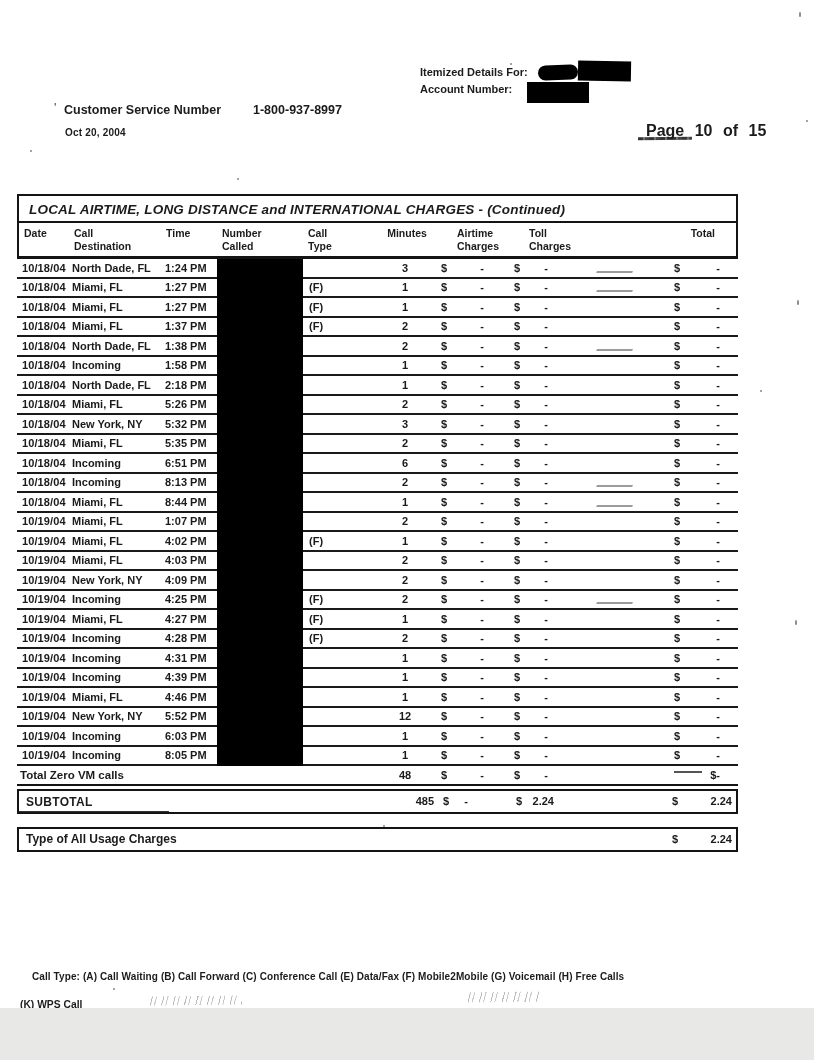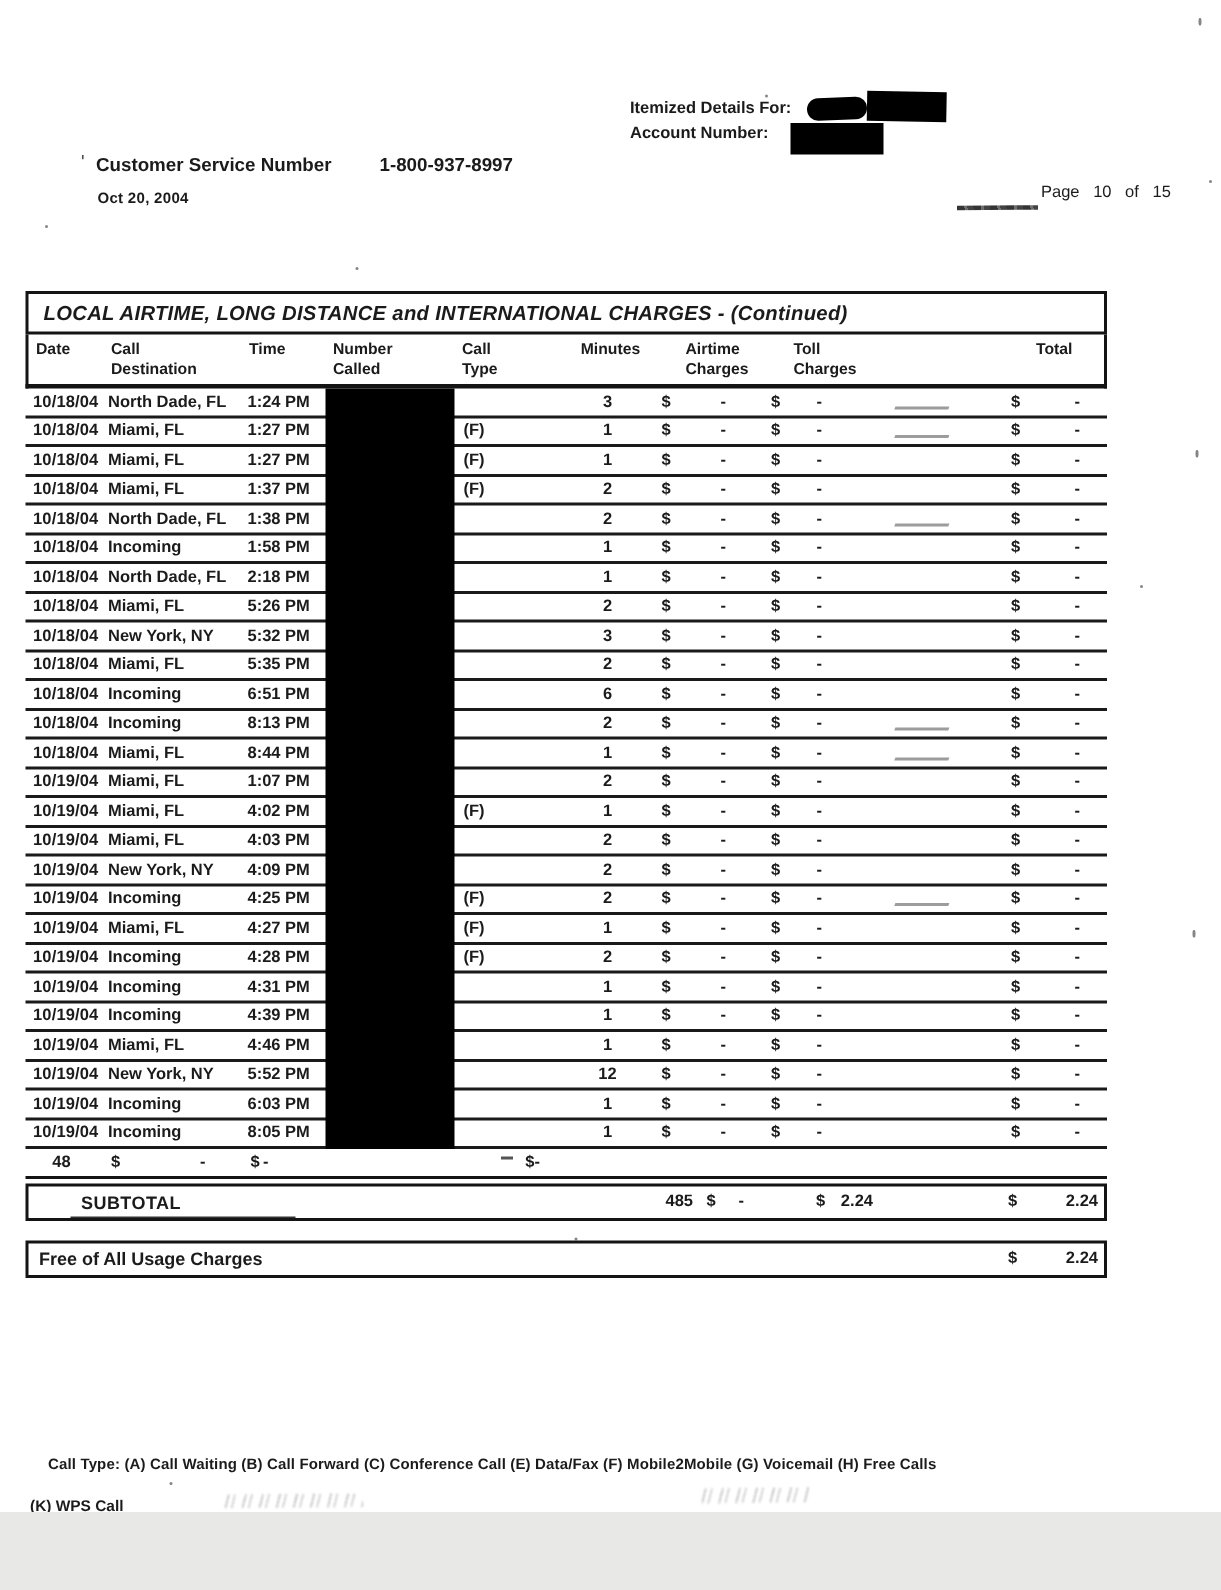--- a/index.html
+++ b/index.html
@@ -16,21 +16,21 @@
   .redact { position:absolute; background:#000; }
   .redact.r1 { left:118px; top:1px;  width:40px; height:15px; border-radius:8px; transform:rotate(-2deg); }
   .redact.r2 { left:158px; top:-3px; width:53px; height:20px; transform:rotate(1deg); }
   .redact.r3 { left:107px; top:1px;  width:62px; height:21px; }
 
   .cs-line { position:absolute; left:64px; top:103px; font-size:12.5px; font-weight:700; }
   .cs-line .apos { position:absolute; left:-10px; top:-2px; font-weight:400; color:#444; }
   .cs-number { position:absolute; left:189px; top:0; white-space:nowrap; }
   .stmt-date { position:absolute; left:65px; top:127px; font-size:10px; font-weight:700; letter-spacing:.2px; }
 
-  .page-ind { position:absolute; left:646px; top:122px; font-size:11px; font-weight:400;margin-left:48px; }
+  .page-ind { position:absolute; left:646px; top:122px; font-size:16px; font-weight:700; }
   .page-ind span { margin-right:6px; }
   .page-underline { position:absolute; left:638px; top:137px; width:54px; height:3px; opacity:.85;
     background:repeating-linear-gradient(90deg,#111 0 5px,#555 5px 7px,#222 7px 11px); transform:rotate(-.4deg); }
 
   
   .tbl { position:absolute; left:17px; top:194px; width:721px; }
   .title-box { border:2.5px solid #141414; padding:4px 10px 3px 10px; background:#fff; }
   .title-box .t { font-size:13.5px; font-weight:700; font-style:italic; letter-spacing:.2px; white-space:nowrap; }
 
   .grid { display:grid; grid-template-columns:48px 96px 54px 87px 76px 54px 76px 76px 1fr 96px; align-items:center; }
@@ -71,21 +71,21 @@
   .row:nth-of-type(6) .sp::after, .row:nth-of-type(13) .sp::after,
   .row:nth-of-type(14) .sp::after, .row:nth-of-type(19) .sp::after {
     content:""; display:block; width:36px; margin-left:14px; border-top:2px solid #4a4a4a;
     opacity:.55; transform:skewX(-20deg) translateY(4px); }
 
   .vm-row { height:19.5px; border-bottom:2.5px solid #141414; font-size:11px; font-weight:700; }
   .vm-row .lbl { grid-column:1 / 6; padding-left:3px; font-size:11.5px; }
   .vm-row .c-min { text-align:center; }
   .pre-line { display:inline-block; width:30px; border-bottom:2px solid #2a2a2a; margin-right:8px; transform:translateY(-3px); opacity:.8; }
 
-  .subtotal-box { margin-top:3px; border:2.5px solid #141414; height:25px; font-size:11px; font-weight:700;padding-left:28px; }
+  .subtotal-box { margin-top:3px; border:2.5px solid #141414; height:25px; font-size:11px; font-weight:700; }
   .subtotal-box .lbl { grid-column:1 / 6; padding-left:7px; font-size:12px; letter-spacing:.3px;
     border-bottom:1.5px solid #333; align-self:end; padding-bottom:2px; width:150px; }
   .subtotal-box .c-min { text-align:right; }
 
   .grand-box { margin-top:13px; border:2.5px solid #141414; height:25px; font-size:11px; font-weight:700; }
   .grand-box .lbl { grid-column:1 / 10; padding-left:7px; font-size:12px; }
 
   
   .legend { position:absolute; left:32px; top:971px; font-size:10px; font-weight:600; letter-spacing:.1px; white-space:nowrap; }
   .wps { position:absolute; left:20px; top:999px; font-size:10.3px; font-weight:600; }
@@ -749,20 +749,21 @@
           </div>
     <div class="sp"></div>
     <div class="money c-total">
             <span class="cur">$</span>
             <span>-</span>
           </div>
   </div>
 </div>
 
     <div class="grid vm-row">
+      <div class="lbl">Total Zero VM calls</div>
       <div class="c-min">48</div>
       <div class="money c-air">
           <span class="cur">$</span>
           <span>-</span>
         </div>
       <div class="money c-toll">
           <span class="cur">$</span>
           <span>-</span>
         </div>
       <div class="sp"></div>
@@ -785,21 +786,21 @@
           <span>2.24</span>
         </div>
       <div class="sp"></div>
       <div class="money c-total">
           <span class="cur">$</span>
           <span>2.24</span>
         </div>
     </div>
 
     <div class="grid grand-box totals">
-      <div class="lbl">Free of All Usage Charges</div>
+      <div class="lbl">Type of All Usage Charges</div>
       <div class="money c-total">
           <span class="cur">$</span>
           <span>2.24</span>
         </div>
     </div>
   </div>
 
   <div class="legend">Call Type: (A) Call Waiting (B) Call Forward (C) Conference Call (E) Data/Fax (F) Mobile2Mobile (G) Voicemail (H) Free Calls</div>
   <div class="wps">(K) WPS Call</div>
 

